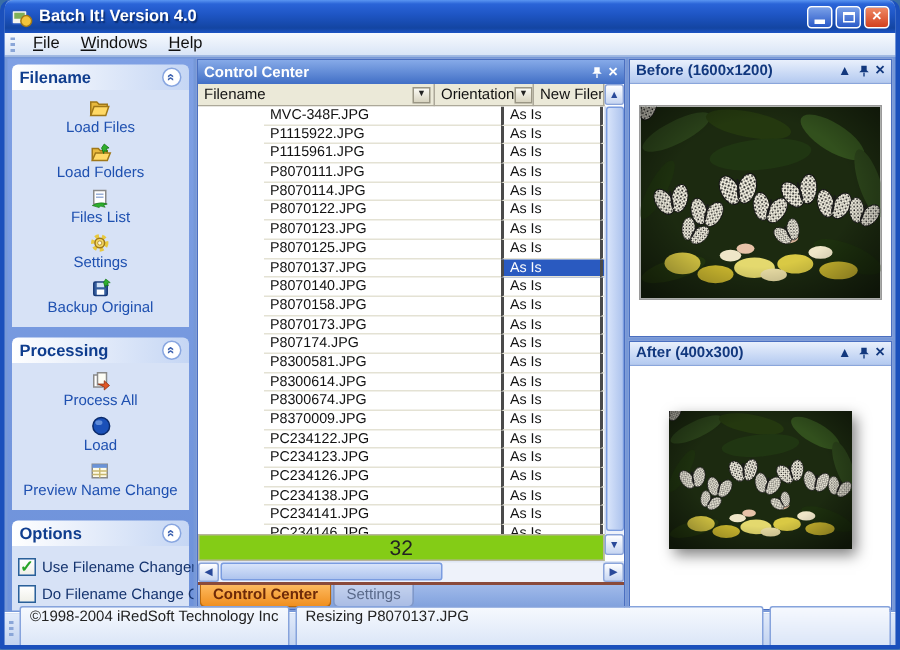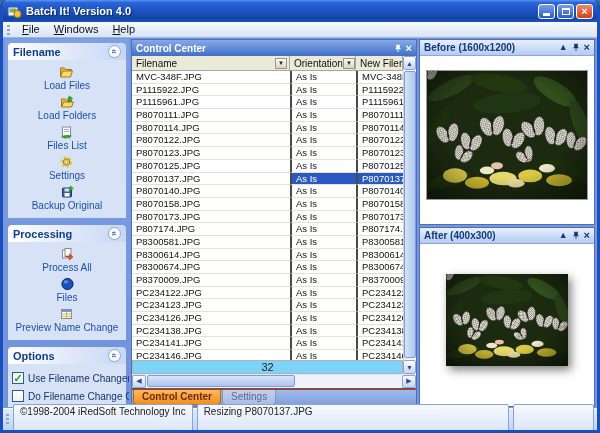--- a/index.html
+++ b/index.html
@@ -62,33 +62,33 @@
   .th{ background:#ebe9d8; border-right:1px solid #aca899; border-bottom:1px solid #aca899;
     font-size:10px; color:#111; display:flex; align-items:center; justify-content:space-between;
     padding:0 2px 0 4px; overflow:hidden; white-space:nowrap; }
   .dd{ width:12px; height:11px; flex:0 0 12px; background:linear-gradient(#fbfaf4,#d8d4c0);
     border:1px solid #9a9684; font-size:6px; color:#222; display:flex; align-items:center; justify-content:center; }
   .c-file{ width:158px; flex:0 0 158px; }
   .c-ori{ width:66px; flex:0 0 66px; }
   .c-new{ flex:1; min-width:0; }
   .tmid{ flex:1; display:flex; min-height:0; }
   .tbody{ flex:1; overflow:hidden; background:#fff; }
-  .trow{ display:flex; height:12.7px; line-height:12px; }
+  .trow{ display:flex; height:12.7px; line-height:12px;margin-left:44px; }
   .td{ font-size:9.5px; color:#111; padding:0 4px; overflow:hidden; white-space:nowrap;
     border-bottom:1px solid #e4e2d4; }
   .td.c-ori,.td.c-new{ border-left:2px solid #4a4a4a; }
   .td.sel{ background:#2a5ac0; color:#fff; }
   .vcol{ width:13px; flex:0 0 13px; }
   .vbtn{ width:13px; height:14px; background:linear-gradient(#ffffff,#c6d5f2); border:1px solid #8aa4da;
     border-radius:2px; color:#2a4a9a; font-size:7px; display:flex; align-items:center; justify-content:center; }
   .vtrack{ width:13px; flex:0 0 13px; background:#eef2fa; border-left:1px solid #c8d4ec; position:relative; }
   .vthumb{ position:absolute; top:0; left:0; right:0; bottom:2px;
     background:linear-gradient(90deg,#d8e4fa,#aec4ee); border:1px solid #7a9ce0; border-radius:2px; }
   .tfoot{ flex:0 0 14px; display:flex; }
-  .countrow{ flex:1; background:#7dd3fc; border:1px solid #b8b49c; font-size:11px; color:#222;
+  .countrow{ flex:1; background:#84cc16; border:1px solid #b8b49c; font-size:14px; color:#222;
     display:flex; align-items:center; justify-content:center; }
   .hscroll{ flex:0 0 14px; display:flex; align-items:center; background:#dfe6f4; padding:0 0; }
   .hbtn{ width:14px; height:13px; background:linear-gradient(#ffffff,#c6d5f2); border:1px solid #8aa4da;
     border-radius:2px; color:#2a4a9a; font-size:7px; display:flex; align-items:center; justify-content:center; flex:0 0 14px;}
   .htrack{ flex:1; height:13px; background:#eef2fa; position:relative; }
   .hthumb{ position:absolute; left:1px; top:0; height:12px; width:58%;
     background:linear-gradient(#d8e4fa,#aec4ee); border:1px solid #7a9ce0; border-radius:2px; }
   .tabs{ flex:0 0 18px; display:flex; align-items:flex-start; gap:1px; padding:0 1px;
     background:linear-gradient(#a0baea,#7e9fdc); border-top:2px solid #8a4a3a; }
   .tab{ font-size:10px; padding:1px 8px 2px; border:1px solid #8098c8; border-top:none;
@@ -214,21 +214,21 @@
                 <rect x="4.5" y="1.5" width="6" height="8" fill="#fdfdf5" stroke="#8a8a8a"></rect>
                 <path d="M5 9 h4 v-2.2 l3.5 3.2 -3.5 3 v-2z" fill="#e05526" stroke="#8a2a0a" stroke-width=".5"></path>
               </svg>
             <span class="tlabel">Process All</span>
           </div>
           <div class="task">
             <svg width="15" height="14" viewBox="0 0 14 14">
                 <circle cx="7" cy="7" r="5.6" fill="#1a50b8" stroke="#0a2a6a"></circle>
                 <ellipse cx="5.4" cy="4.8" rx="2.4" ry="1.6" fill="#6f9ae0" opacity=".8"></ellipse>
               </svg>
-            <span class="tlabel">Files</span>
+            <span class="tlabel">Load</span>
           </div>
           <div class="task">
             <svg width="15" height="14" viewBox="0 0 14 14">
                 <rect x="2" y="2.5" width="10" height="9" fill="#fffbe6" stroke="#8a8a8a"></rect>
                 <rect x="2" y="2.5" width="10" height="2.4" fill="#6a93d8"></rect>
                 <line x1="2" y1="7" x2="12" y2="7" stroke="#c8b870"></line>
                 <line x1="2" y1="9.3" x2="12" y2="9.3" stroke="#c8b870"></line>
                 <line x1="7" y1="5" x2="7" y2="11.5" stroke="#c8b870"></line>
               </svg>
             <span class="tlabel">Preview Name Change</span>

